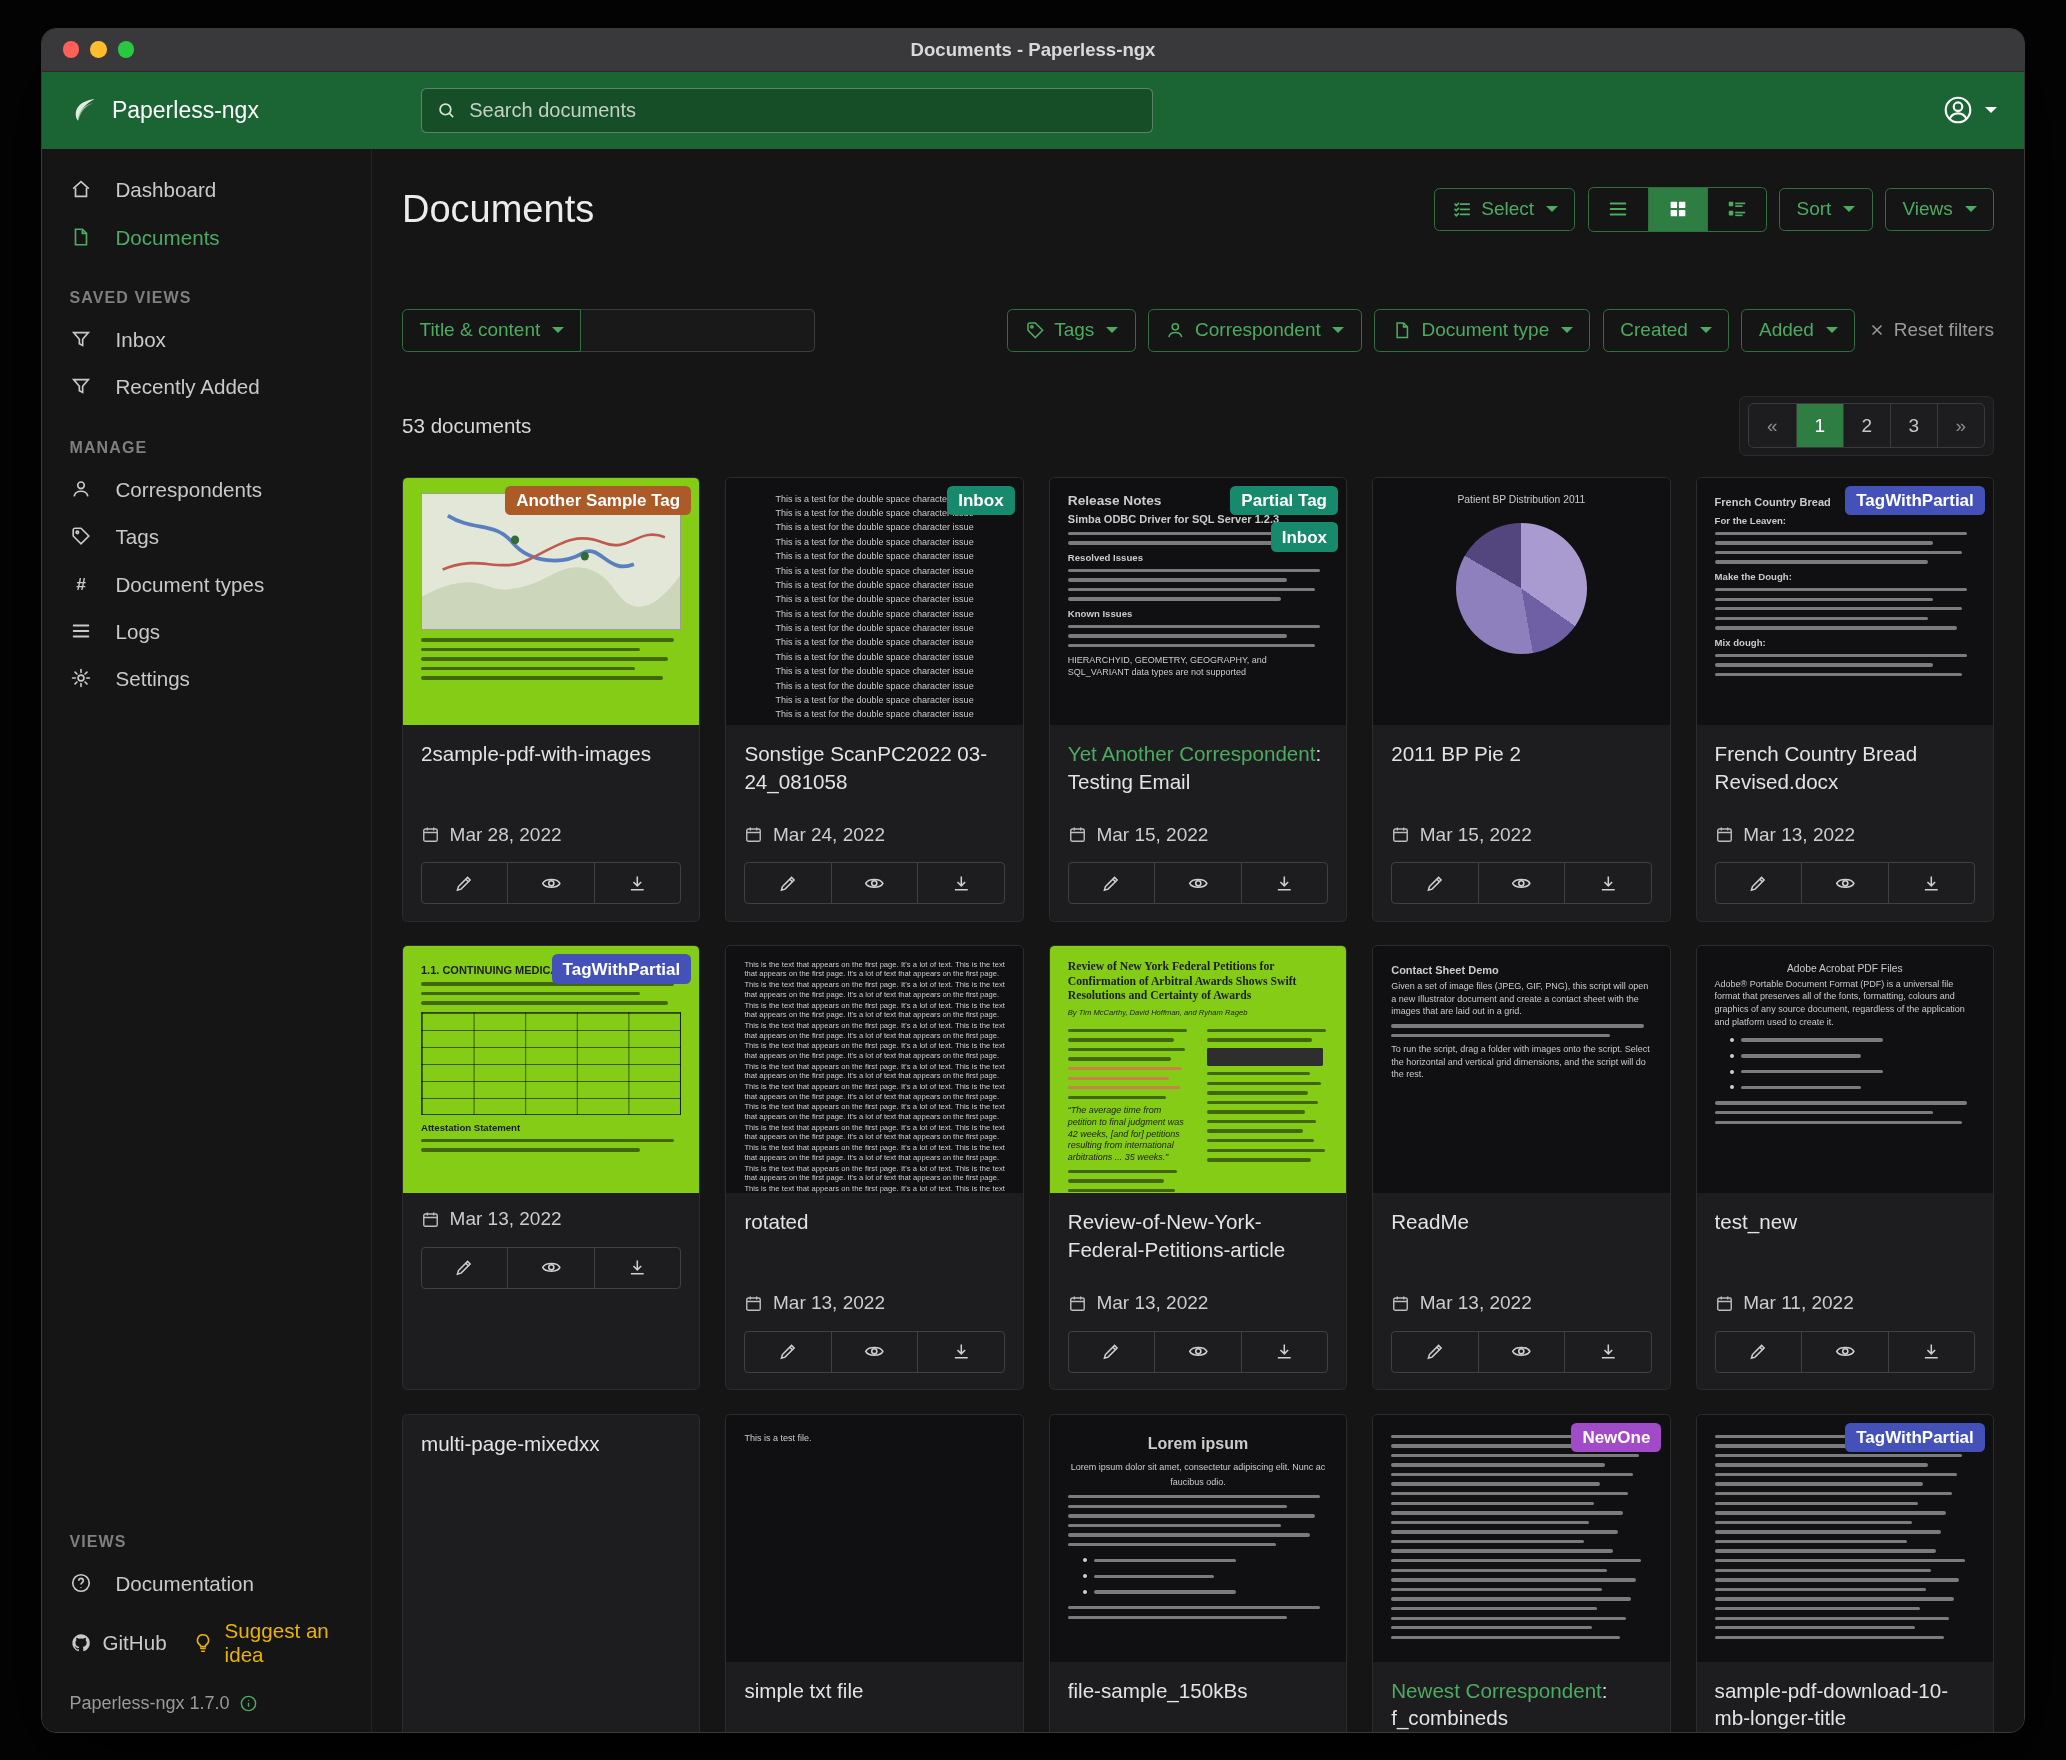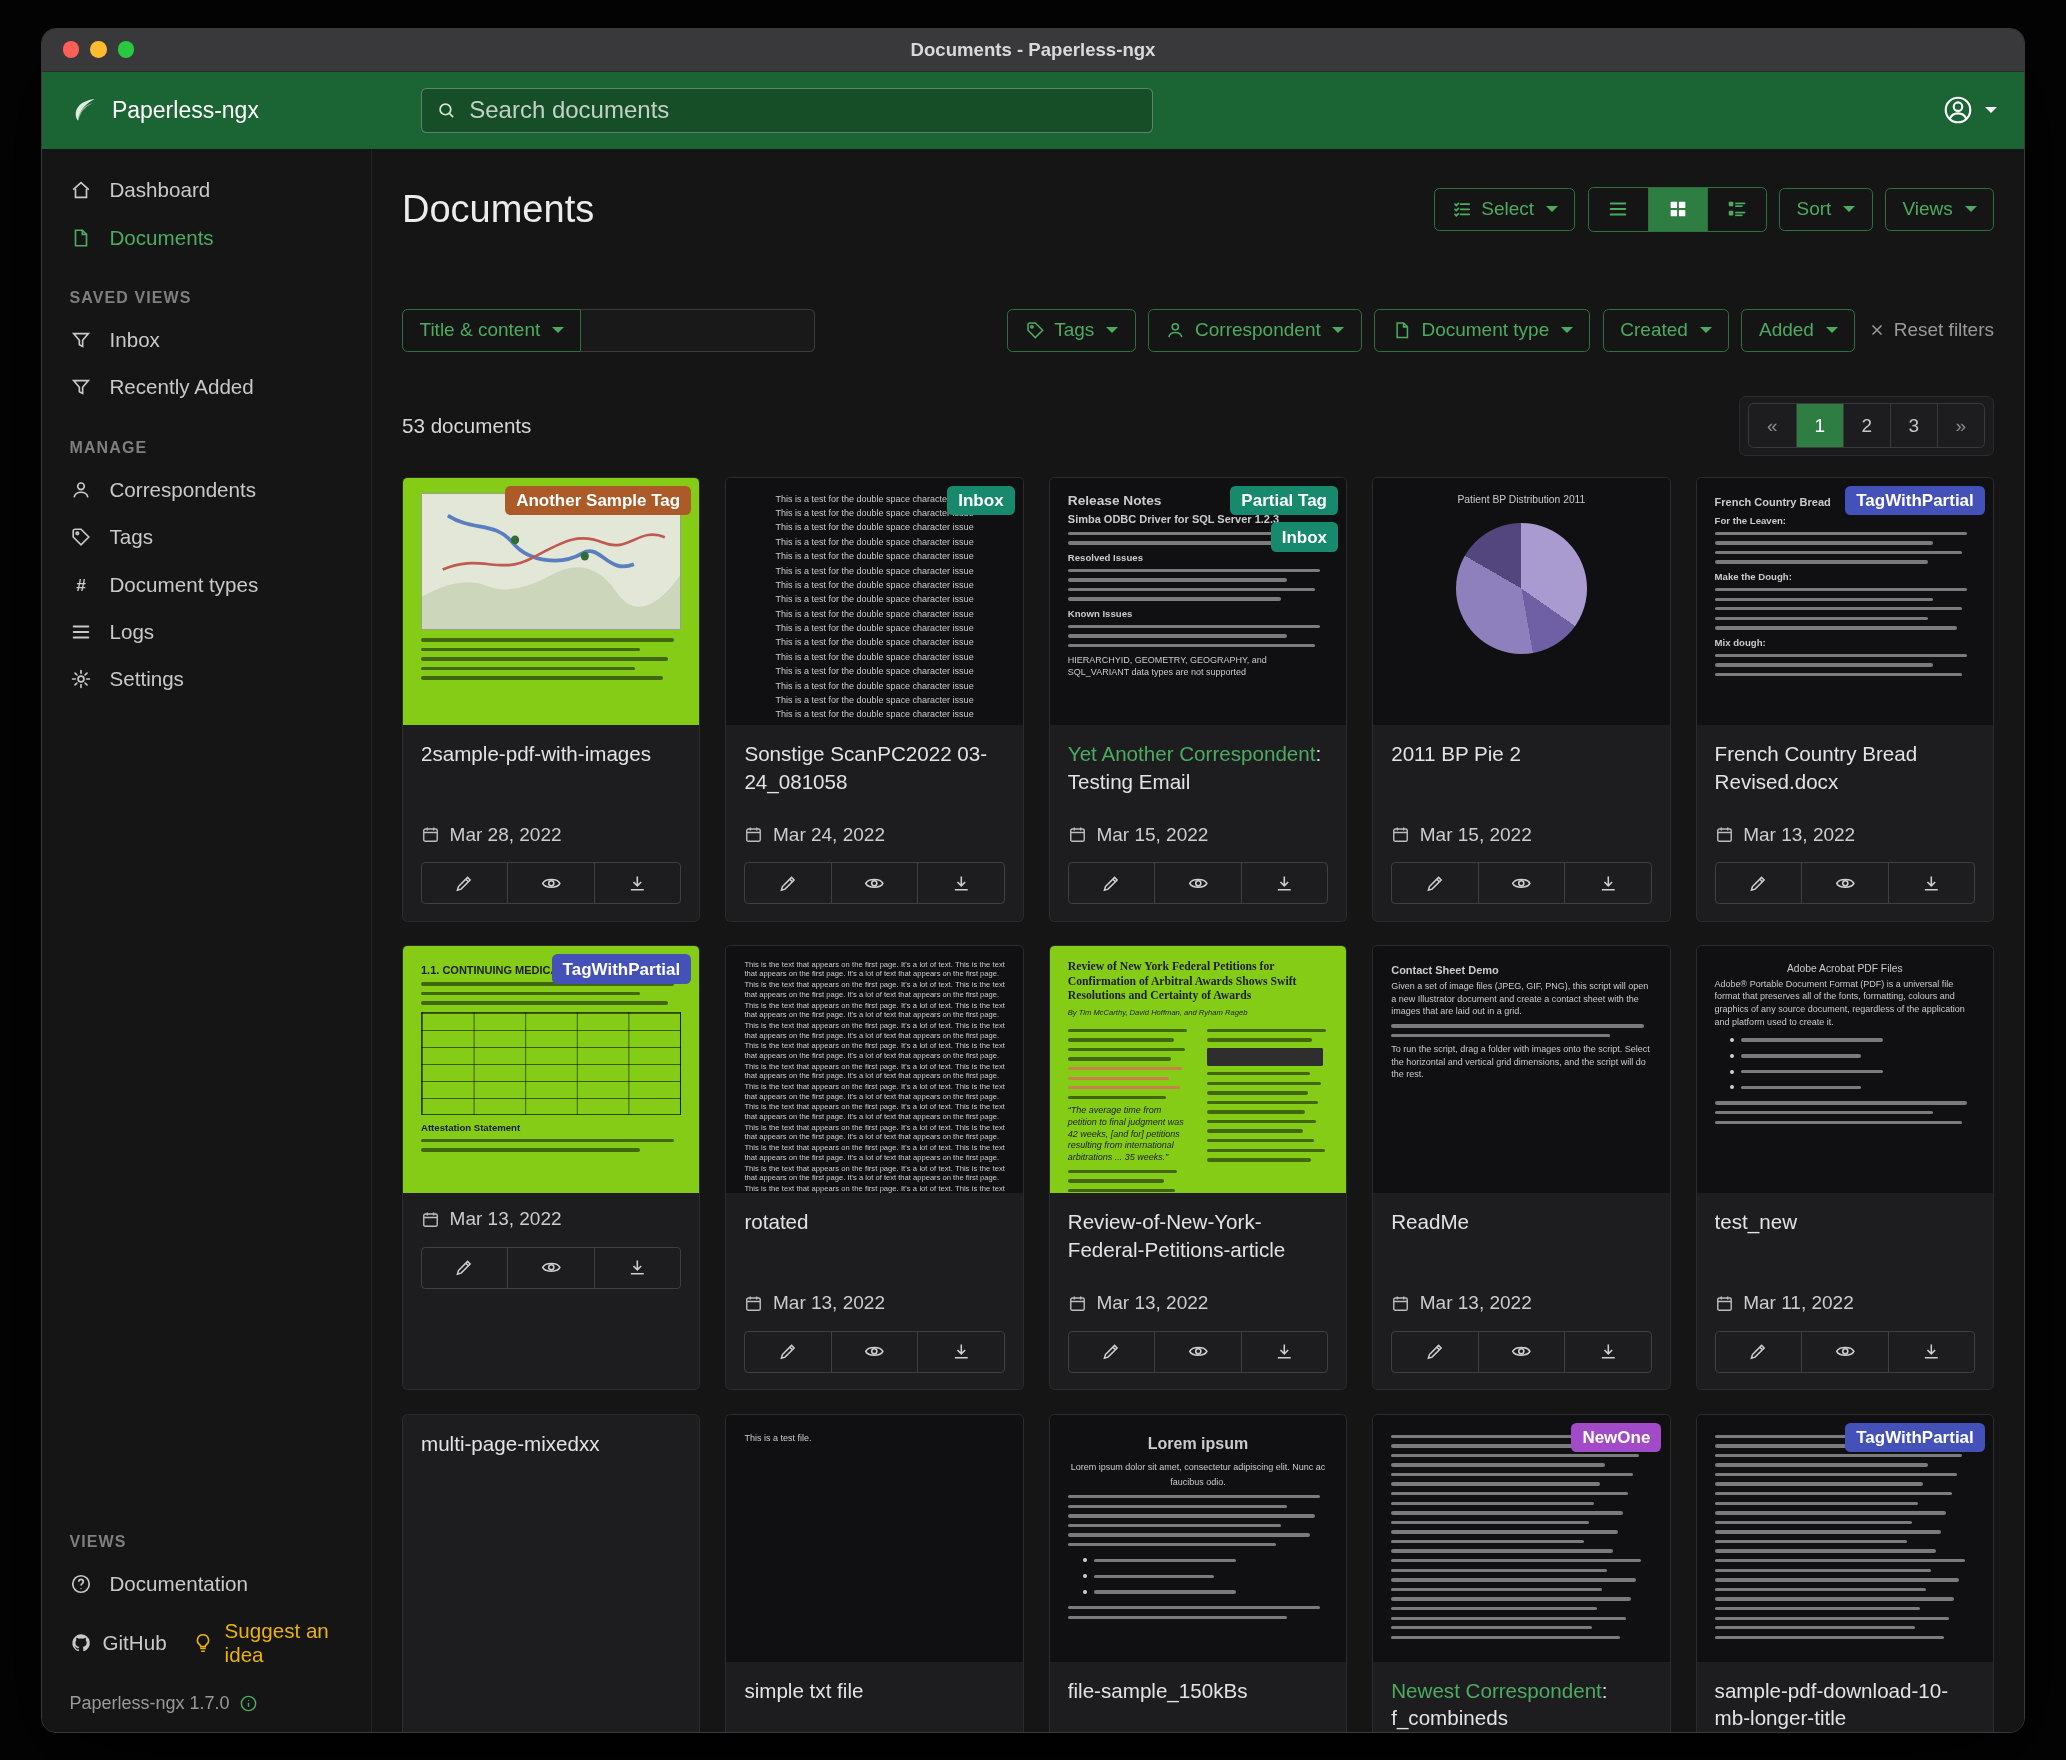--- a/index.html
+++ b/index.html
@@ -21,30 +21,30 @@
   .light{width:16.5px;height:16.5px;border-radius:50%}
   .light.red{background:#ff5f57}.light.yellow{background:#febc2e}.light.green{background:#28c840}
   .win-title{font-size:18.6px;color:#d9d9d9;font-weight:bold}
 
   
   .appbar{height:77px;background:var(--header-green);display:flex;align-items:center;padding:0 27.5px;flex:none}
   .brand{display:flex;align-items:center;gap:12.4px;color:#fff;font-size:23px;cursor:pointer}
   .brand svg{width:30px;height:30px}
   .search{margin-left:162px;display:flex;align-items:center;gap:11px;background:rgba(0,0,0,.22);border:0.7px solid rgba(255,255,255,.3);border-radius:5.5px;height:45px;padding:0 13.7px;width:732px;color:#d7e2d8}
   .search svg{width:20.6px;height:20.6px;flex:none}
-  .search input{flex:1;background:transparent;border:none;outline:none;color:#84cc16;font-size:24px;font-family:inherit}
+  .search input{flex:1;background:transparent;border:none;outline:none;color:#84cc16;font-size:20px;font-family:inherit}
   .search input::placeholder{color:#c3d1c6}
   .user{margin-left:auto;display:flex;align-items:center;gap:8.2px;color:#fff;cursor:pointer}
   .user svg{width:32px;height:32px}
 
   .layout{flex:1;display:flex;overflow:hidden;background:#151515}
 
   
   .sidebar{width:330px;flex:none;padding:18px 0 13.7px;display:flex;flex-direction:column;border-right:0.7px solid #232323}
-  .snav-item{display:flex;align-items:center;gap:18px;padding:11.7px 27.5px;font-size:20.6px;color:#c9c9c9;cursor:pointer}
+  .snav-item{display:flex;gap:24px;padding:11.7px 27.5px;font-size:20.6px;color:#c9c9c9;cursor:pointer}
   .snav-item.active{color:var(--accent)}
   .sheader{font-size:16px;color:#7f7f7f;letter-spacing:1.1px;padding:27.5px 27.5px 9.6px;font-weight:bold}
   .sic{width:22px;height:22px;flex:none}
   .sgrow{flex:1}
   .info-duo{display:flex;align-items:center;gap:25px;padding:11.7px 27.5px}
   .info-sub{display:flex;align-items:center;gap:11px;font-size:20.6px;color:#c9c9c9;cursor:pointer}
   .info-sub.dim{color:#eab308}
   .version-row{padding:13.7px 27.5px 4.1px;font-size:18px;color:#9a9a9a;display:flex;gap:9.6px;align-items:center}
   .version-row svg{width:19px;height:19px;color:var(--accent)}
 

